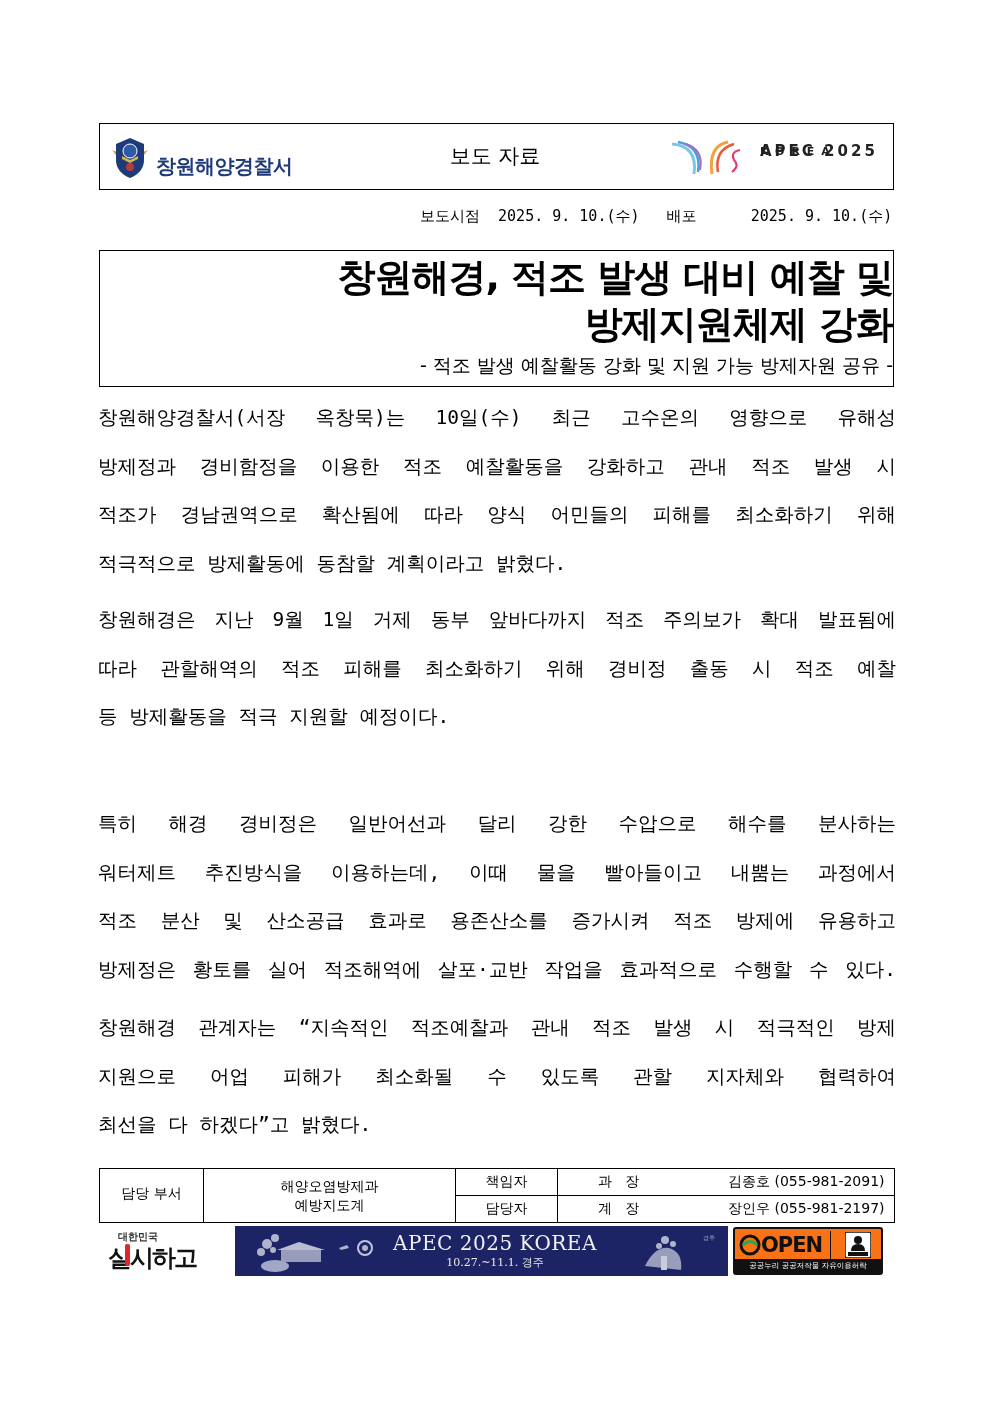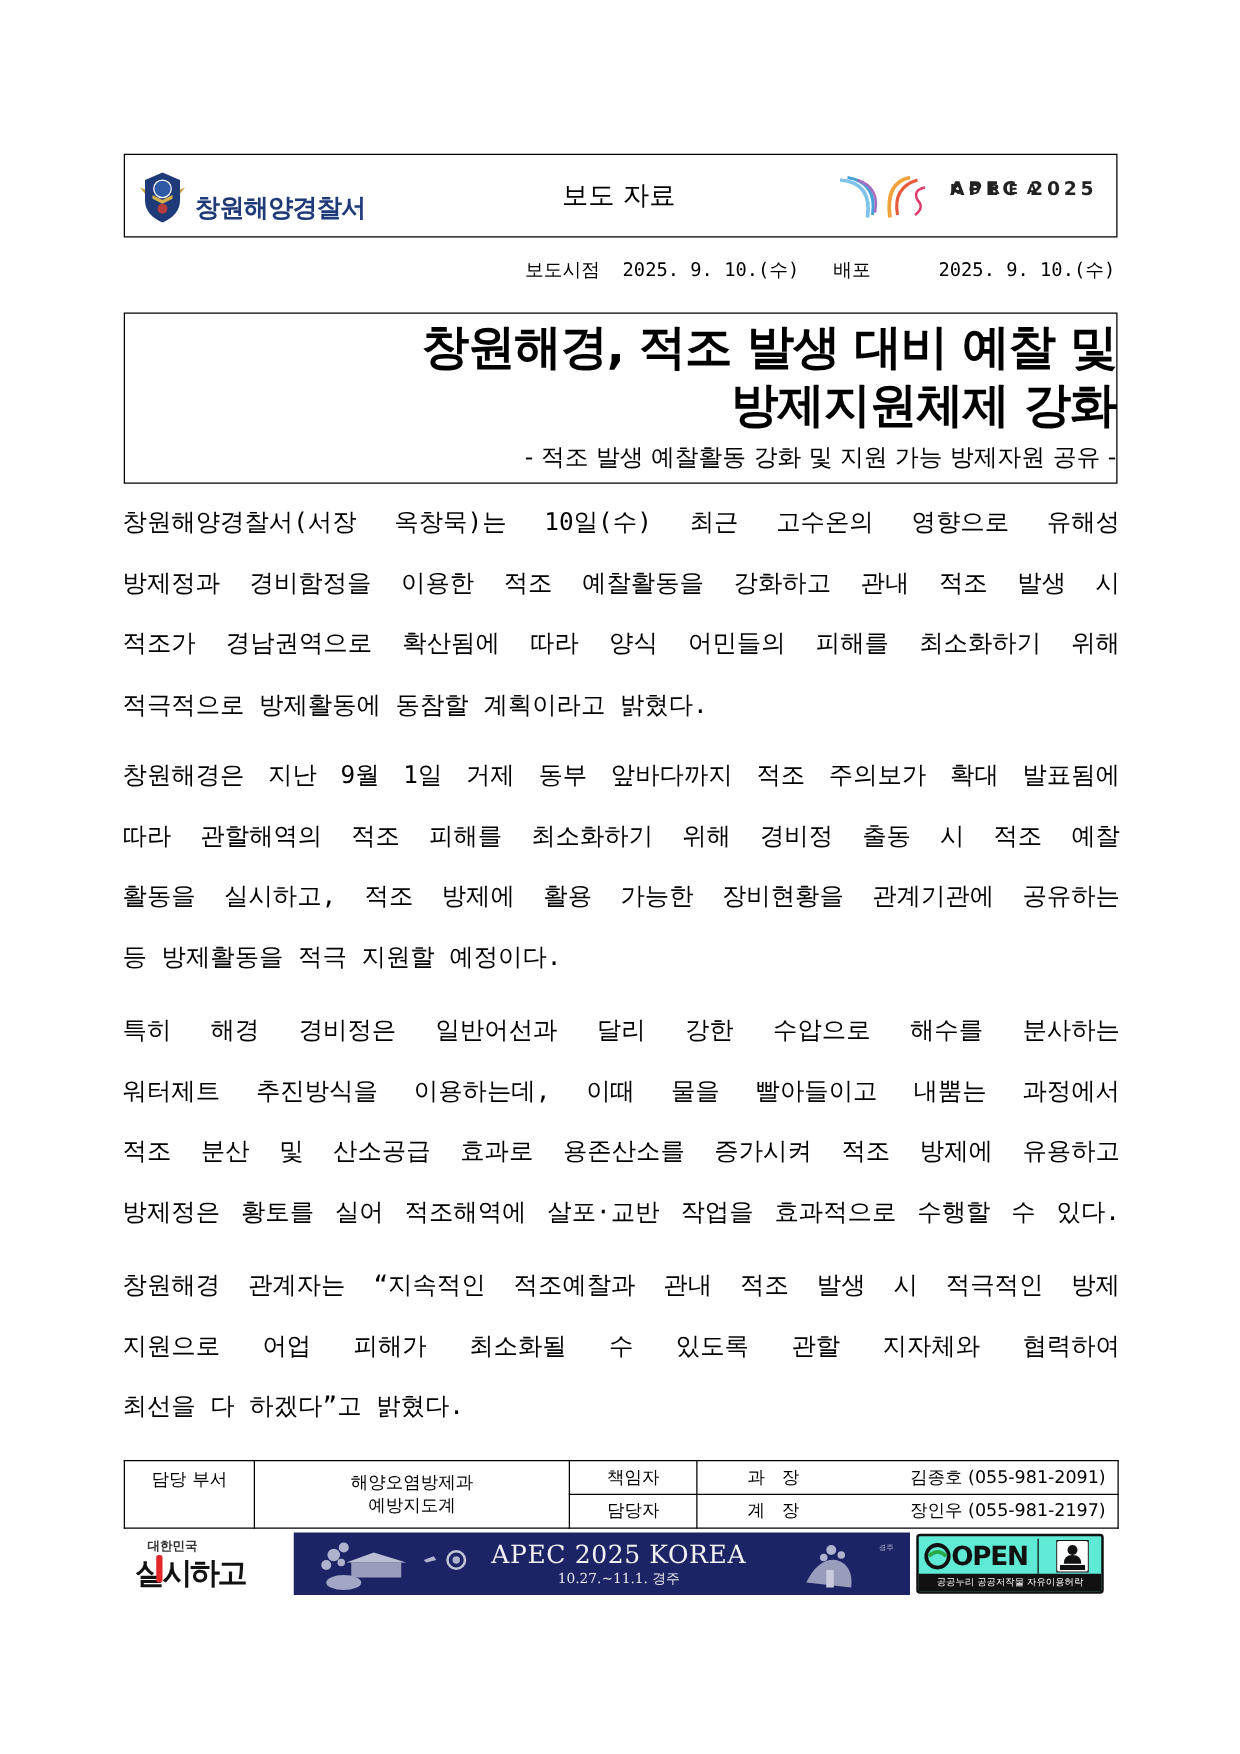--- a/index.html
+++ b/index.html
@@ -34,21 +34,21 @@
 
   
   #contact-table { left:99px; top:1168px; width:796px; height:54px; border-collapse:collapse; font-family:"DejaVu Sans", sans-serif; font-size:14px; }
   #contact-table td { border:1px solid #000; padding:0; text-align:center; }
 
   
   #policy-logo { left:108px; top:1230px; width:120px; height:46px; }
   #apec-banner { left:235px; top:1226px; width:493px; height:50px; background:#1d2466; overflow:hidden; }
   #apec-banner .title { position:absolute; left:140px; top:5px; width:240px; text-align:center; font-family:"DejaVu Serif", serif; font-size:20px; color:#f1f1f1; letter-spacing:0.5px; }
   #apec-banner .dates { position:absolute; left:140px; top:29px; width:240px; text-align:center; font-family:"DejaVu Serif", serif; font-size:11px; color:#e8e8e8; }
-  #open-badge { left:733px; top:1227px; width:150px; height:48px; border:2px solid #111; box-sizing:border-box; border-radius:3px; background:#5eead4; }
+  #open-badge { left:733px; top:1227px; width:150px; height:48px; border:2px solid #111; box-sizing:border-box; border-radius:3px; background:#f97316; }
 </style>
 </head>
 <body>
 
 <div id="header-box" class="abs">
   <div id="police-logo" class="abs">
     <div class="emblem">
       <svg width="40" height="44" viewBox="0 0 40 44">
         <path d="M2 14 L12 18 L10 24 Z" fill="#c9a23a"></path>
         <path d="M38 14 L28 18 L30 24 Z" fill="#c9a23a"></path>
@@ -85,39 +85,38 @@
 
 <div class="para" style="top:394px">
   <span class="line"> 창원해양경찰서(서장 옥창묵)는 10일(수) 최근 고수온의 영향으로 유해성</span>
   <span class="line">방제정과 경비함정을 이용한 적조 예찰활동을 강화하고 관내 적조 발생 시</span>
   <span class="line">적조가 경남권역으로 확산됨에 따라 양식 어민들의 피해를 최소화하기 위해</span>
   <span class="line last">적극적으로 방제활동에 동참할 계획이라고 밝혔다.</span>
 </div>
 <div class="para" style="top:596px">
   <span class="line"> 창원해경은 지난 9월 1일 거제 동부 앞바다까지 적조 주의보가 확대 발표됨에</span>
   <span class="line">따라 관할해역의 적조 피해를 최소화하기 위해 경비정 출동 시 적조 예찰</span>
-  <span class="line">활동을 실시하고, 적조 방제에 활용 가능한 장비현황을 관계기관에 공유하는</span>
   <span class="line last">등 방제활동을 적극 지원할 예정이다.</span>
 </div>
 <div class="para" style="top:800px">
   <span class="line"> 특히 해경 경비정은 일반어선과 달리 강한 수압으로 해수를 분사하는</span>
   <span class="line">워터제트 추진방식을 이용하는데, 이때 물을 빨아들이고 내뿜는 과정에서</span>
   <span class="line">적조 분산 및 산소공급 효과로 용존산소를 증가시켜 적조 방제에 유용하고</span>
   <span class="line">방제정은 황토를 실어 적조해역에 살포·교반 작업을 효과적으로 수행할 수 있다.</span>
 </div>
 <div class="para" style="top:1004px">
   <span class="line"> 창원해경 관계자는 “지속적인 적조예찰과 관내 적조 발생 시 적극적인 방제</span>
   <span class="line">지원으로 어업 피해가 최소화될 수 있도록 관할 지자체와 협력하여</span>
   <span class="line last">최선을 다 하겠다”고 밝혔다.</span>
 </div>
 
 <table id="contact-table" class="abs">
   <tbody>
       <tr style="height:27px">
-    <td rowspan="2" style="width:103px; vertical-align:top; padding-top:6px;">담당 부서</td>
+    <td rowspan="2" style="width:103px; vertical-align:top; padding-top:16px;">담당 부서</td>
     <td rowspan="2" style="width:251px; line-height:19px;margin-top:36px;">
       <div>해양오염방제과</div>
       <div>예방지도계</div>
     </td>
     <td style="width:101px">책임자</td>
     <td style="width:118px; white-space:pre; text-align:left; padding-left:40px; border-right:none;">과   장</td>
     <td style="text-align:left; padding-left:12px; border-left:none;">김종호 (055-981-2091)</td>
   </tr>
   <tr style="height:27px">
     <td>담당자</td>

